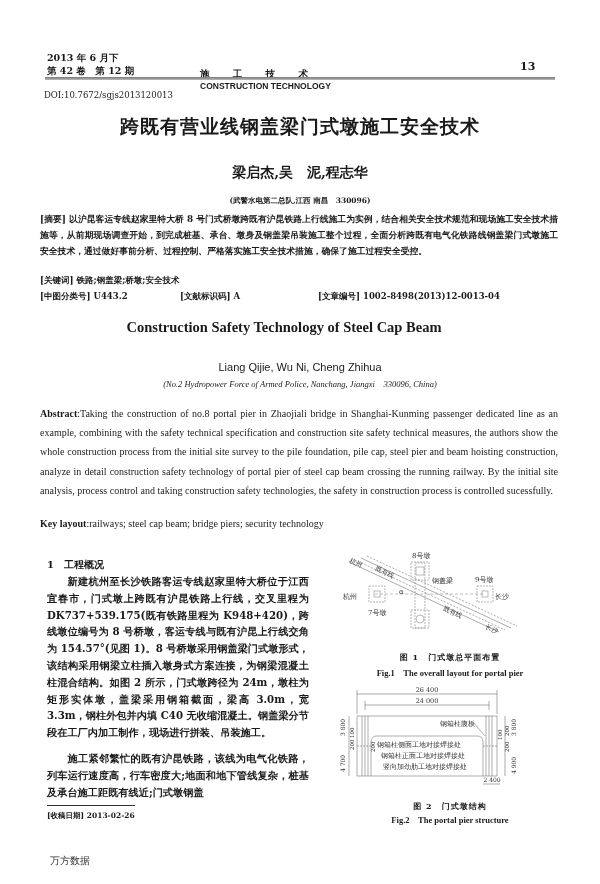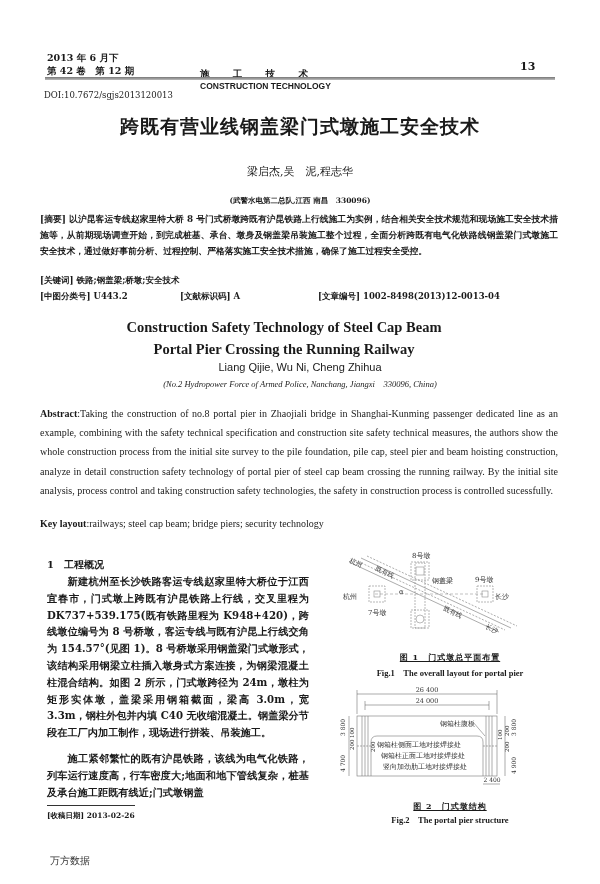--- a/index.html
+++ b/index.html
@@ -8,40 +8,40 @@
   .abs { position: absolute; }
   .hdr-left { left: 47px; top: 51px; font-size: 9.5px; line-height: 13px; font-weight: bold; }
   .hdr-center { left: 200px; width: 200px; top: 51px; font-size: 9.5px; line-height: 13px; text-align: left; font-weight: bold; margin-top: 16px; }
   .hdr-center .cn { letter-spacing: 10px; }
   .hdr-center .en { font-family: "Liberation Sans", sans-serif; font-size: 8.5px; }
   .hdr-page { left: 520px; top: 60px; font-size: 11px; font-weight: bold; }
   .hdr-rule { left: 45px; top: 77px; width: 510px; height: 3px; background: linear-gradient(#777, #bbb); }
   .doi { left: 44px; top: 90px; font-size: 8.5px; }
   .title-cn { left: 40px; width: 520px; top: 114px; text-align: center; font-size: 19px; font-weight: bold; letter-spacing: 1px;
               font-family: "DejaVu Sans", sans-serif; }
-  .authors-cn { left: 40px; width: 520px; top: 164px; text-align: center; font-size: 11px; }
+  .authors-cn { left: 40px; width: 520px; top: 164px; text-align: center; font-size: 14px; font-weight: bold; }
   .affil-cn { left: 40px; width: 520px; top: 196px; text-align: center; font-size: 7.5px; font-weight: bold; }
   .abstract-cn { left: 40px; width: 518px; top: 211px; font-size: 8.8px; line-height: 16px; font-weight: bold; text-align: justify; }
   .label { font-weight: bold; }
   .kw-cn { left: 40px; top: 275px; font-size: 8.5px; font-weight: bold; }
   .cls-row { left: 40px; width: 520px; top: 291px; font-size: 8.5px; font-weight: bold; }
   .cls-row span.item { position: absolute; white-space: nowrap; }
   .title-en { left: 24px; width: 520px; top: 316px; text-align: center; font-size: 14.5px; font-weight: bold; line-height: 22px;
               font-family: "Liberation Serif", serif; }
   .authors-en { left: 40px; width: 520px; top: 361px; text-align: center; font-size: 11px; font-family: "Liberation Sans", sans-serif; }
   .affil-en { left: 40px; width: 520px; top: 379px; text-align: center; font-size: 8.5px; font-style: italic; font-family: "Liberation Serif", serif; }
   .abstract-en { left: 40px; width: 518px; top: 404px; font-size: 10px; line-height: 19.2px; text-align: justify; font-family: "Liberation Serif", serif; }
   .kw-en { left: 40px; top: 518px; font-size: 10px; font-family: "Liberation Serif", serif; }
   .sec-title { left: 47px; top: 558px; font-size: 10px; font-weight: bold; }
   .body-cn { left: 47px; width: 262px; font-size: 10.2px; line-height: 16.8px; font-weight: bold; text-align: justify; }
   .footnote-rule { left: 47px; top: 805px; width: 88px; height: 1px; background: #333; }
   .footnote { left: 47px; top: 810px; font-size: 7.5px; line-height: 11px; font-weight: bold; }
   .wanfang { left: 50px; top: 854px; font-size: 10px; color: #333; font-family: "DejaVu Sans", sans-serif; }
   .fig { left: 335px; width: 230px; }
-  .cap-cn { font-size: 8px; font-weight: bold; text-align: center; letter-spacing: 1px; text-decoration: underline; }
+  .cap-cn { font-size: 8px; font-weight: bold; text-align: center; letter-spacing: 1px; }
   .cap-en { font-size: 8.5px; font-weight: bold; text-align: center; font-family: "Liberation Serif", serif; }
   svg text { font-family: "DejaVu Serif", serif; }
 </style>
 </head>
 <body>
 
 <div class="abs hdr-left">
   <div>2013 年 6 月下</div>
   <div>第 42 卷　第 12 期</div>
 </div>
@@ -76,21 +76,20 @@
     <span>A</span>
   </span>
   <span class="item" style="left:278px">
     <span>[文章编号]</span>
     <span>1002-8498(2013)12-0013-04</span>
   </span>
 </div>
 
 <div class="abs title-en">
   <div>Construction Safety Technology of Steel Cap Beam</div>
-  <div>Portal Pier Crossing the Running Railway</div>
 </div>
 <div class="abs authors-en">Liang Qijie, Wu Ni, Cheng Zhihua</div>
 <div class="abs affil-en">(No.2 Hydropower Force of Armed Police, Nanchang, Jiangxi　330096, China)</div>
 
 <div class="abs abstract-en">
   <b>Abstract</b><span>:Taking the construction of no.8 portal pier in Zhaojiali bridge in Shanghai-Kunming passenger dedicated line as an example, combining with the safety technical specification and construction site safety technical measures, the authors show the whole construction process from the initial site survey to the pile foundation, pile cap, steel pier and beam hoisting construction, analyze in detail construction safety technology of portal pier of steel cap beam crossing the running railway. By the initial site analysis, process control and taking construction safety technologies, the safety in construction process is controlled sucessfully.</span>
 </div>
 <div class="abs kw-en">
   <b>Key layout</b><span>:railways; steel cap beam; bridge piers; security technology</span>
 </div>

